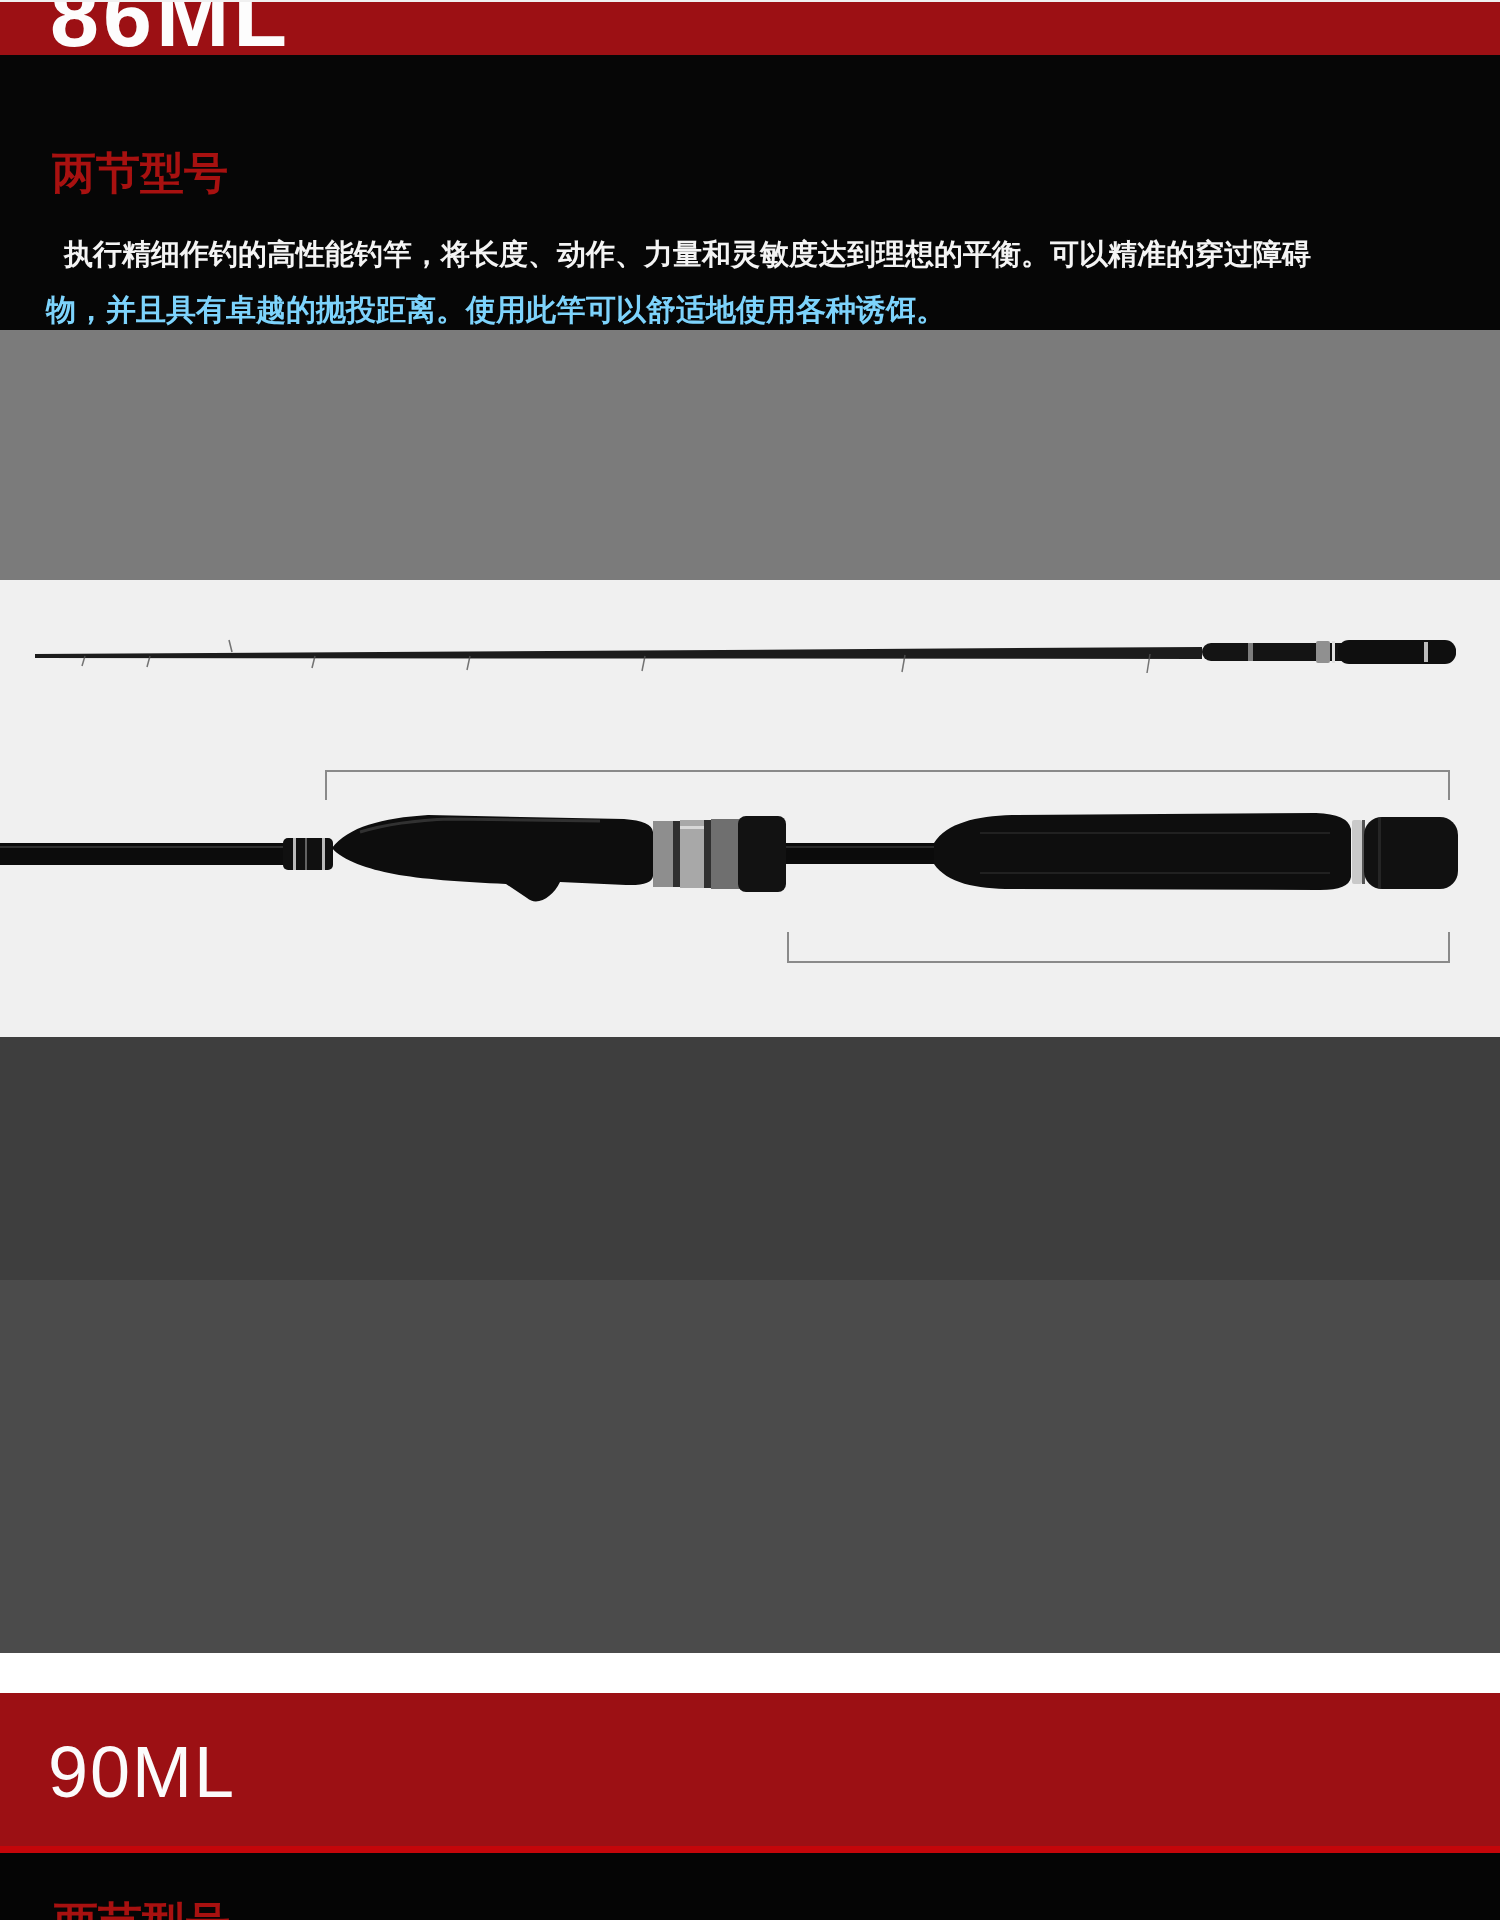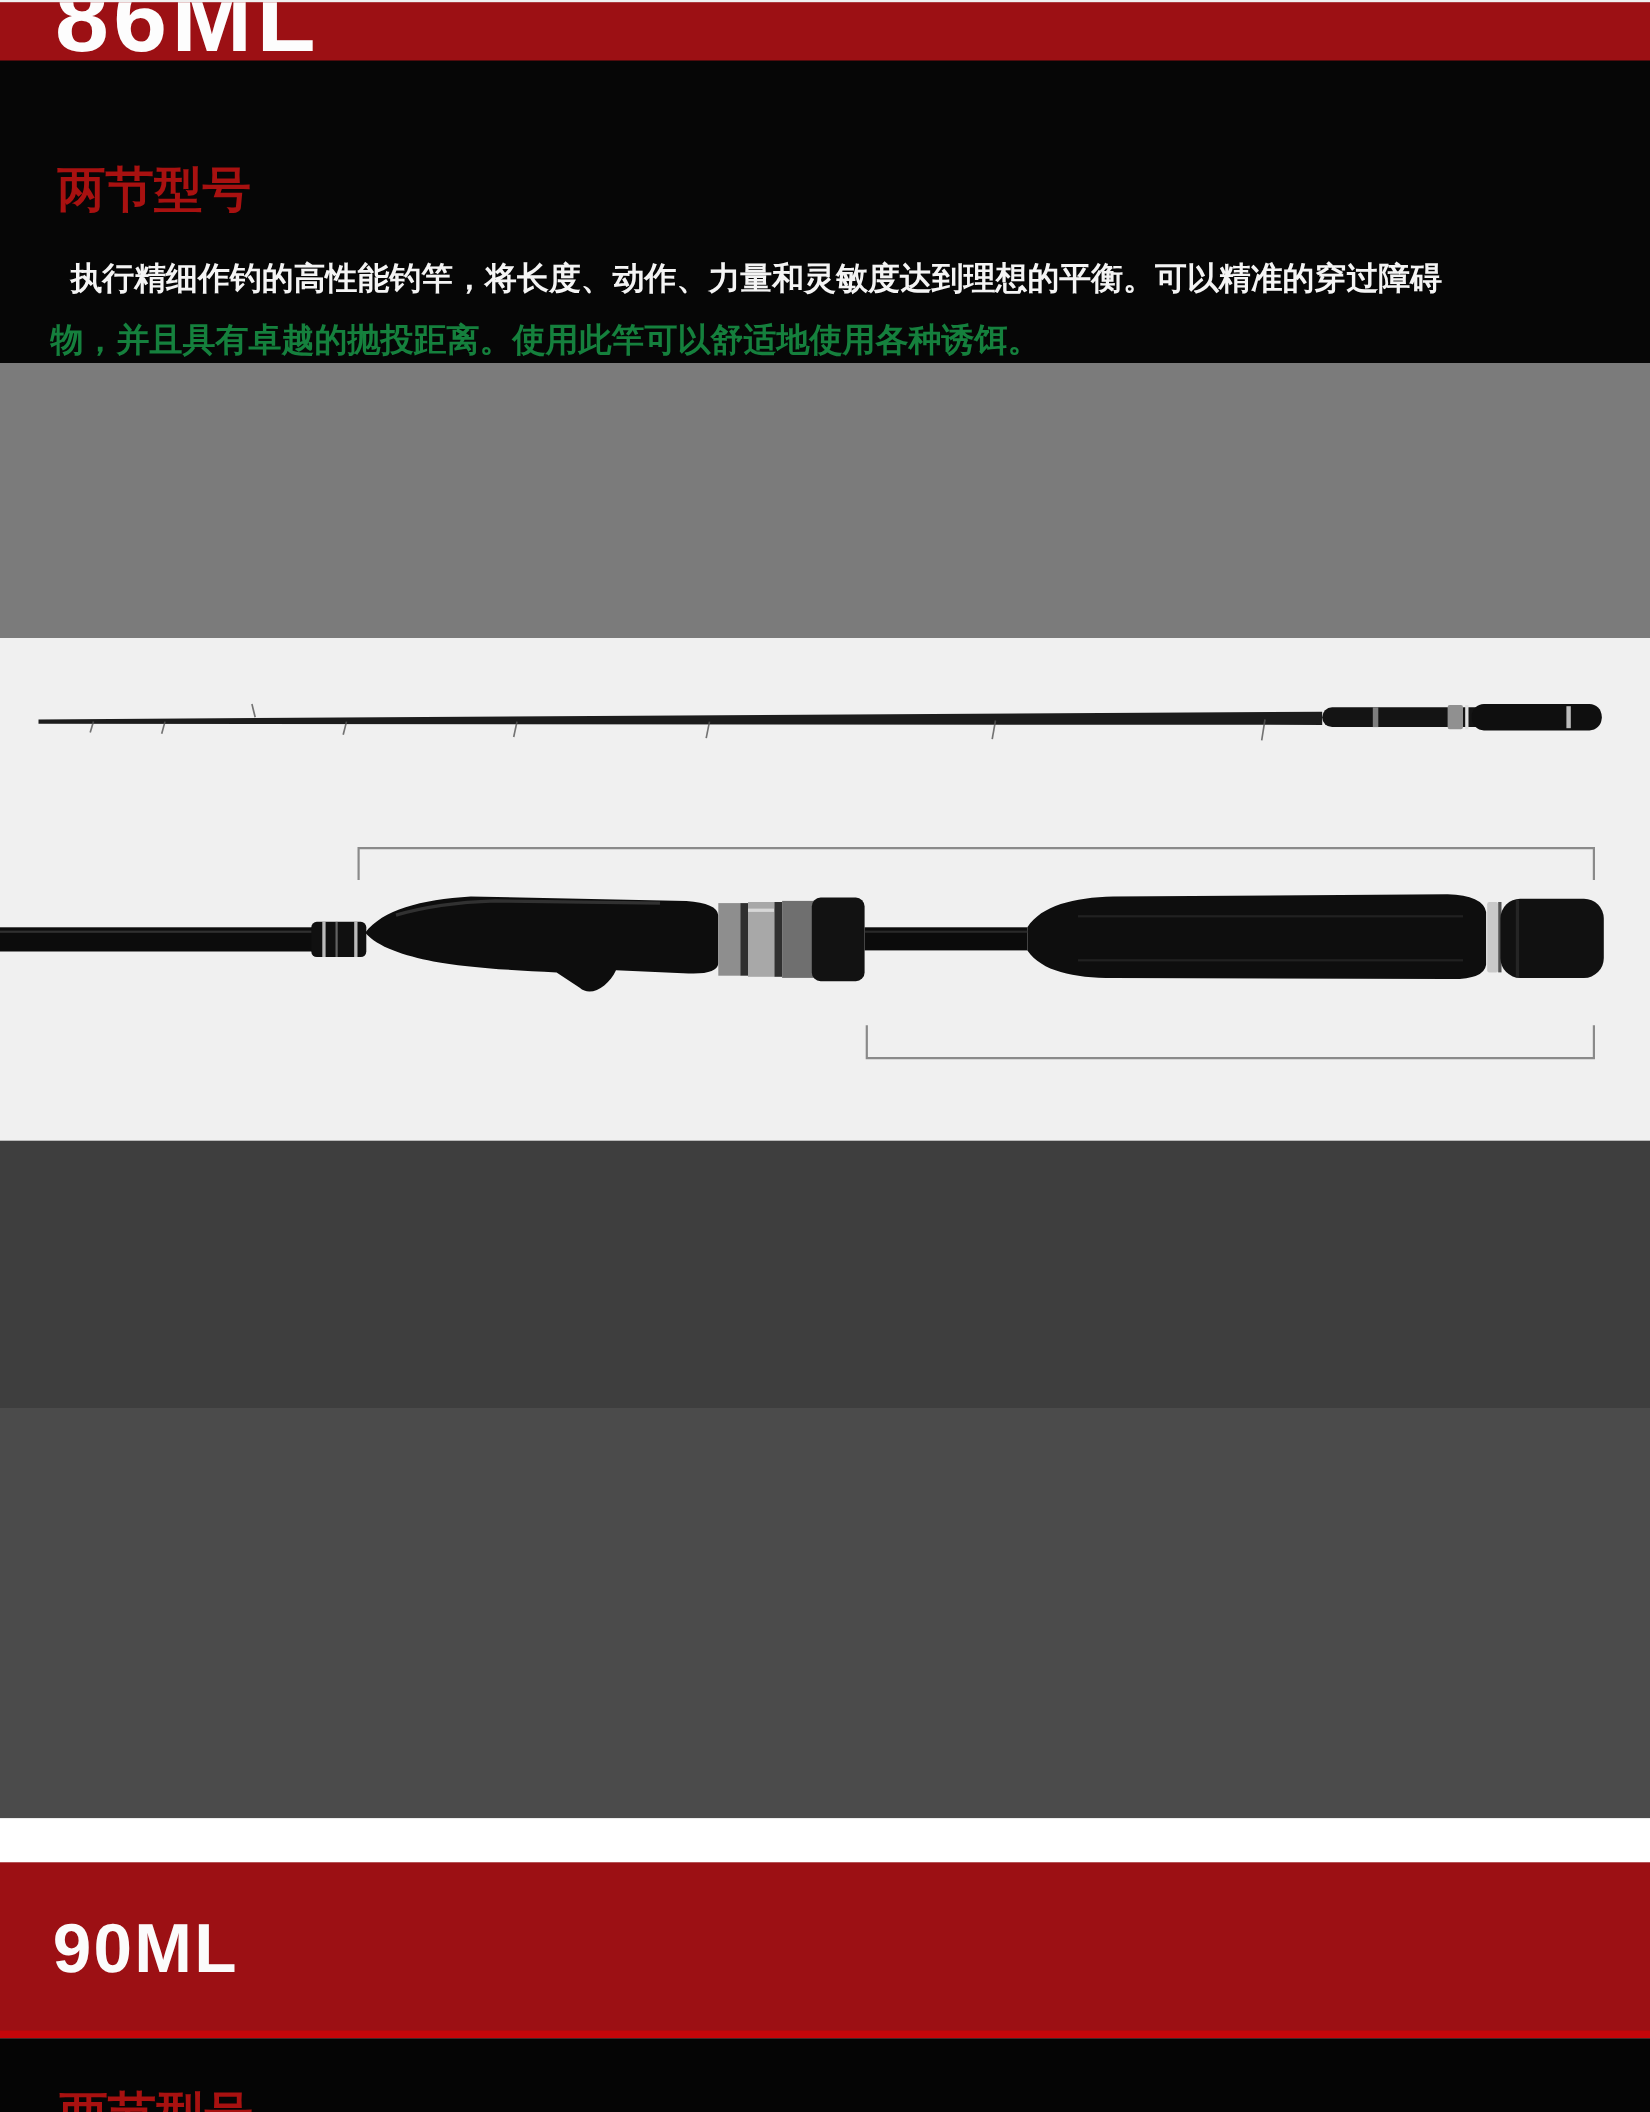--- a/index.html
+++ b/index.html
@@ -9,41 +9,41 @@
     background:#f0f0f0;
   }
   .abs{position:absolute;}
   
   .banner-top{left:0;top:2px;width:1500px;height:55px;background:#9c1014;overflow:hidden;}
   .banner-top .model{position:absolute;left:50px;top:-30px;font-size:88px;font-weight:bold;color:#fdfdfd;line-height:1;letter-spacing:4px;}
   
   .sec-two{left:0;top:55px;width:1500px;height:275px;background:#060606;}
   .sec-two .hd{position:absolute;left:52px;top:92px;font-size:44px;font-weight:bold;color:#a81110;line-height:1.2;}
   .sec-two .d1{position:absolute;left:64px;top:172px;width:1430px;font-size:29px;font-weight:bold;color:#f4f4f4;line-height:55px;}
-  .sec-two .d2{position:absolute;left:46px;top:227px;width:1430px;font-size:30px;font-weight:bold;color:#15803d;line-height:55px;}
+  .sec-two .d2{position:absolute;left:46px;top:227px;width:1430px;font-size:30px;font-weight:bold;color:#7dd3fc;line-height:55px;}
   
   .sec-fish{left:0;top:330px;width:1500px;height:250px;background:#7b7b7b;}
   .sec-fish .hd{position:absolute;left:54px;top:376px;font-size:44px;font-weight:bold;color:#a5a5a5;line-height:1.2;}
   .sec-fish .note{position:absolute;left:54px;top:460px;font-size:36px;color:#fbfbfb;line-height:1.2;}
   
   .sec-figure{left:0;top:580px;width:1500px;height:457px;background:#f0f0f0;}
   .sec-figure svg{position:absolute;left:0;top:0;}
   .grip-type{position:absolute;left:48px;top:704px;font-size:42px;font-weight:bold;color:#161616;letter-spacing:1px;}
   .badge-a{position:absolute;left:53px;top:790px;width:36px;height:36px;background:#0d0d0d;color:#fff;
     font-size:27px;font-weight:bold;display:flex;align-items:center;justify-content:center;}
   .lbl-l1{position:absolute;left:895px;top:724px;transform:translateX(-50%);font-size:40px;font-weight:bold;color:#111;}
   .lbl-l2{position:absolute;left:1145px;top:966px;transform:translateX(-50%);font-size:40px;font-weight:bold;color:#111;}
   
   .sec-grip{left:0;top:1037px;width:1500px;height:243px;background:#3e3e3e;}
   
   .sec-specs{left:0;top:1280px;width:1500px;height:373px;background:#4b4b4b;}
   
   .gap-white{left:0;top:1653px;width:1500px;height:40px;background:#ffffff;}
   .banner-next{left:0;top:1693px;width:1500px;height:160px;background:#9c1014;}
-  .banner-next .model{position:absolute;left:48px;top:0;height:154px;line-height:158px;font-size:63px;font-weight:bold;color:#fbfbfb;letter-spacing:2px;}
+  .banner-next .model{position:absolute;left:48px;top:0;height:154px;line-height:158px;font-size:72px;font-weight:normal;color:#fbfbfb;letter-spacing:2px;}
   .banner-next .edge{position:absolute;left:0;bottom:0;width:1500px;height:7px;background:#c5060a;}
   .footer-black{left:0;top:1853px;width:1500px;height:67px;background:#050505;overflow:hidden;}
   .footer-black .partial{position:absolute;left:54px;top:44px;font-size:44px;font-weight:bold;color:#a81110;line-height:1.2;}
 </style>
 </head>
 <body>
 
 <div class="screen">
 
   <div class="abs banner-top">

